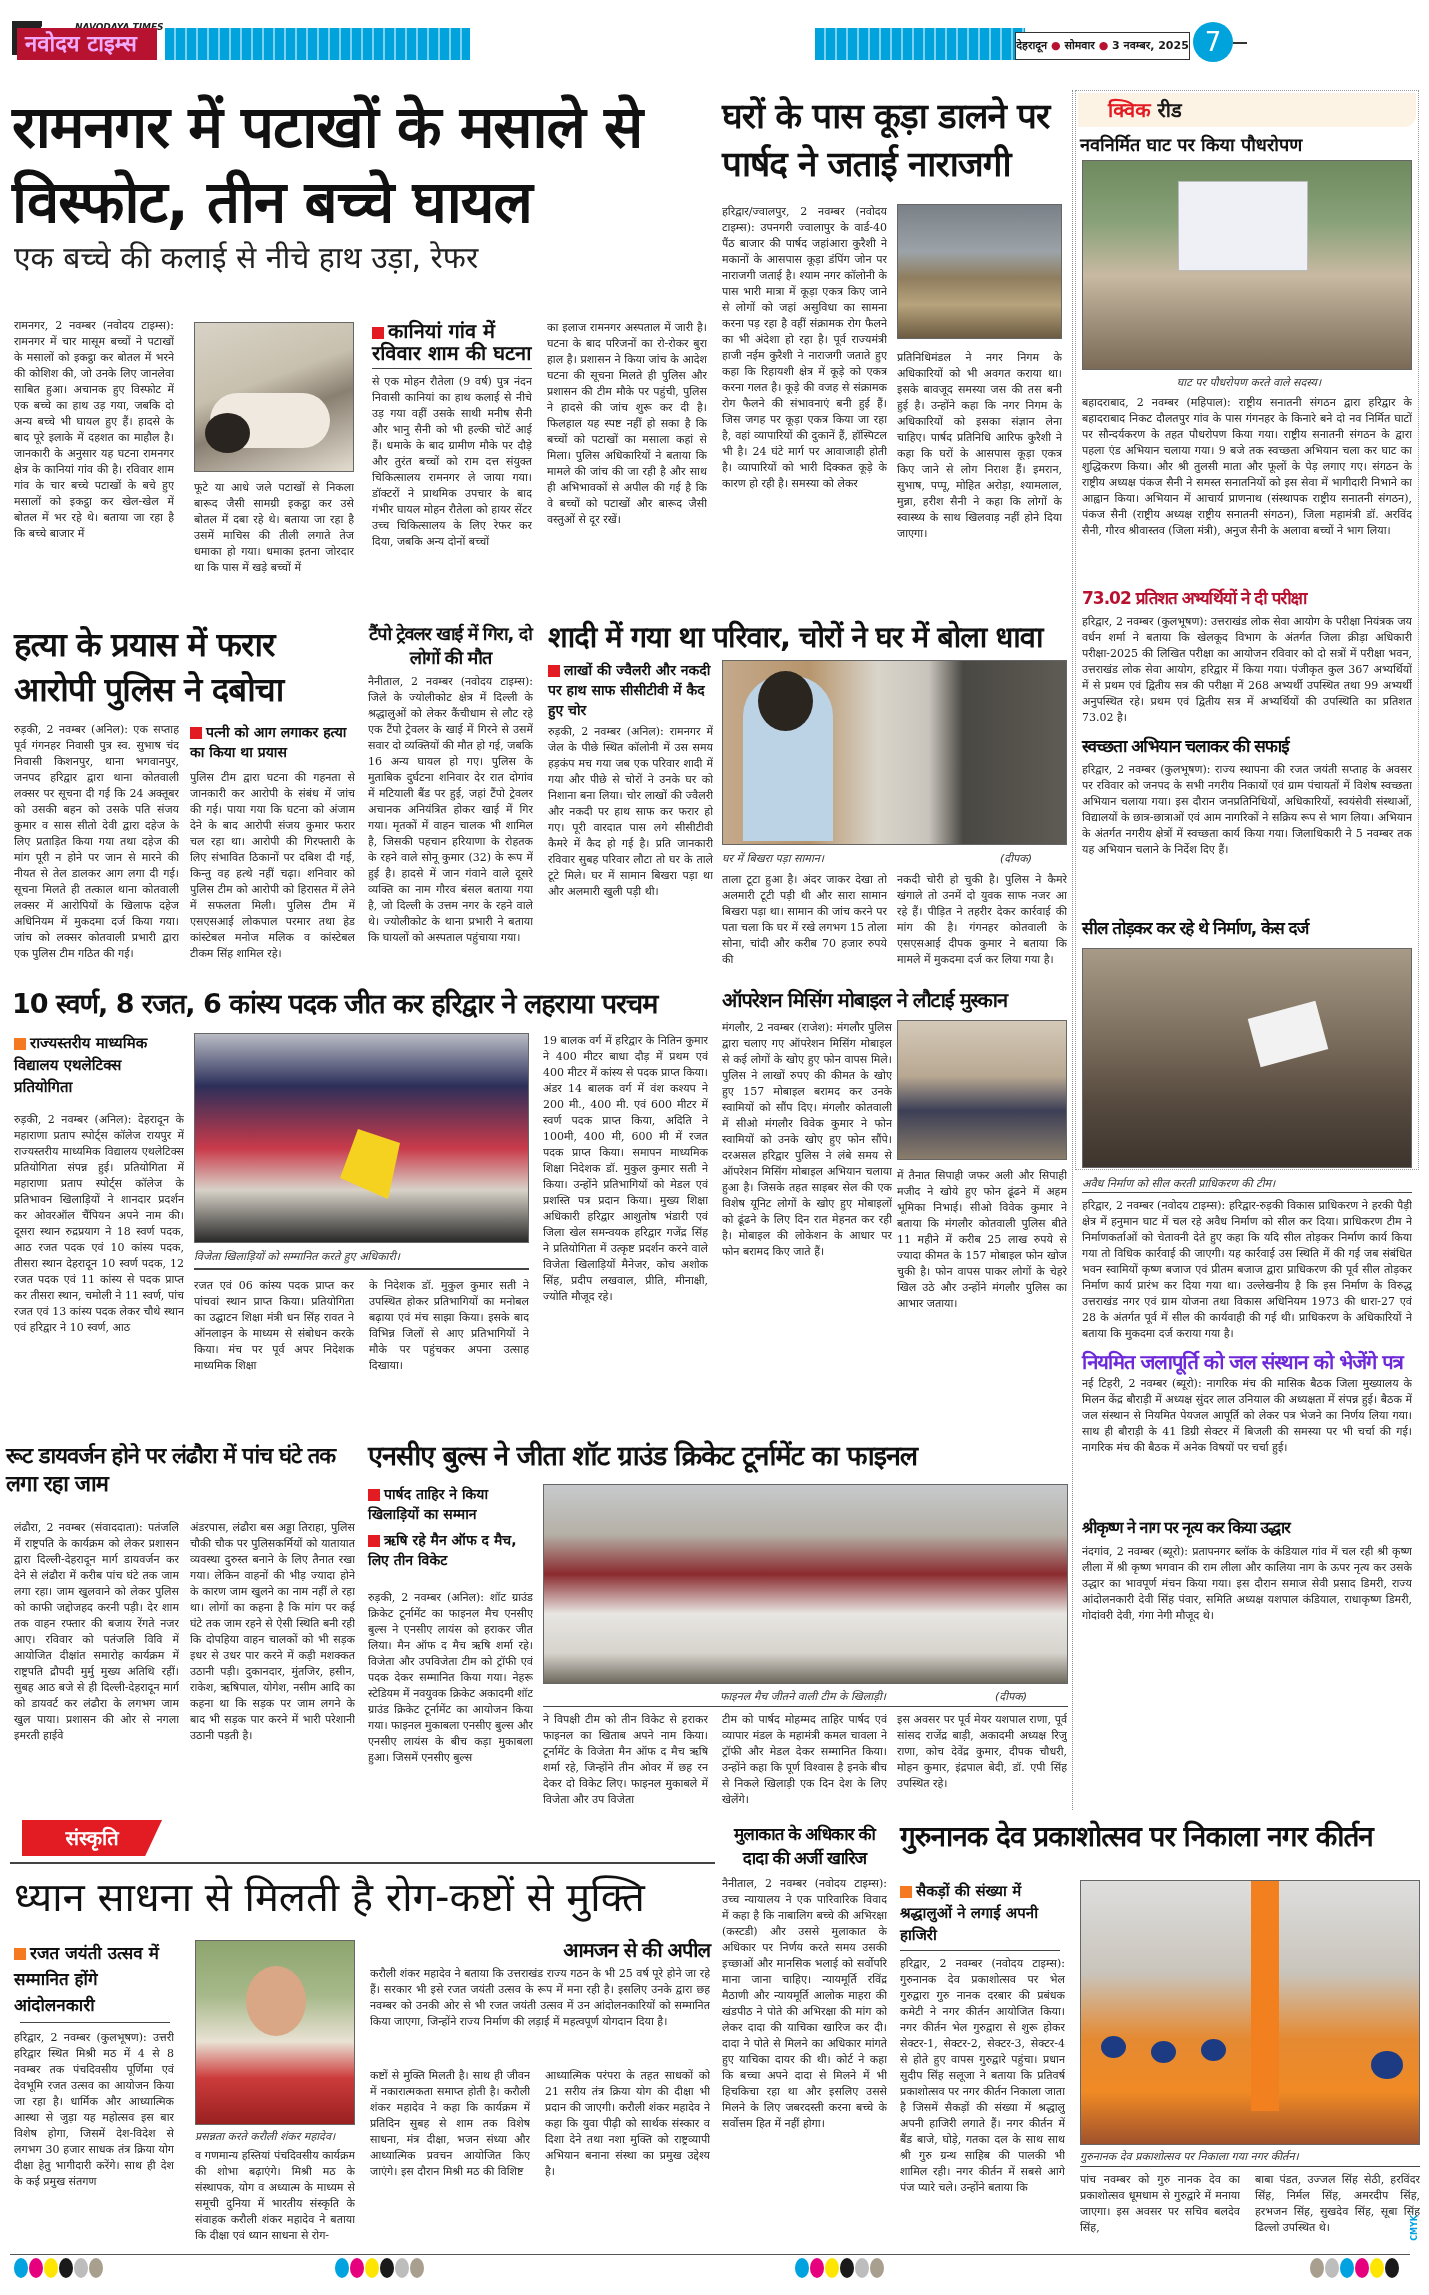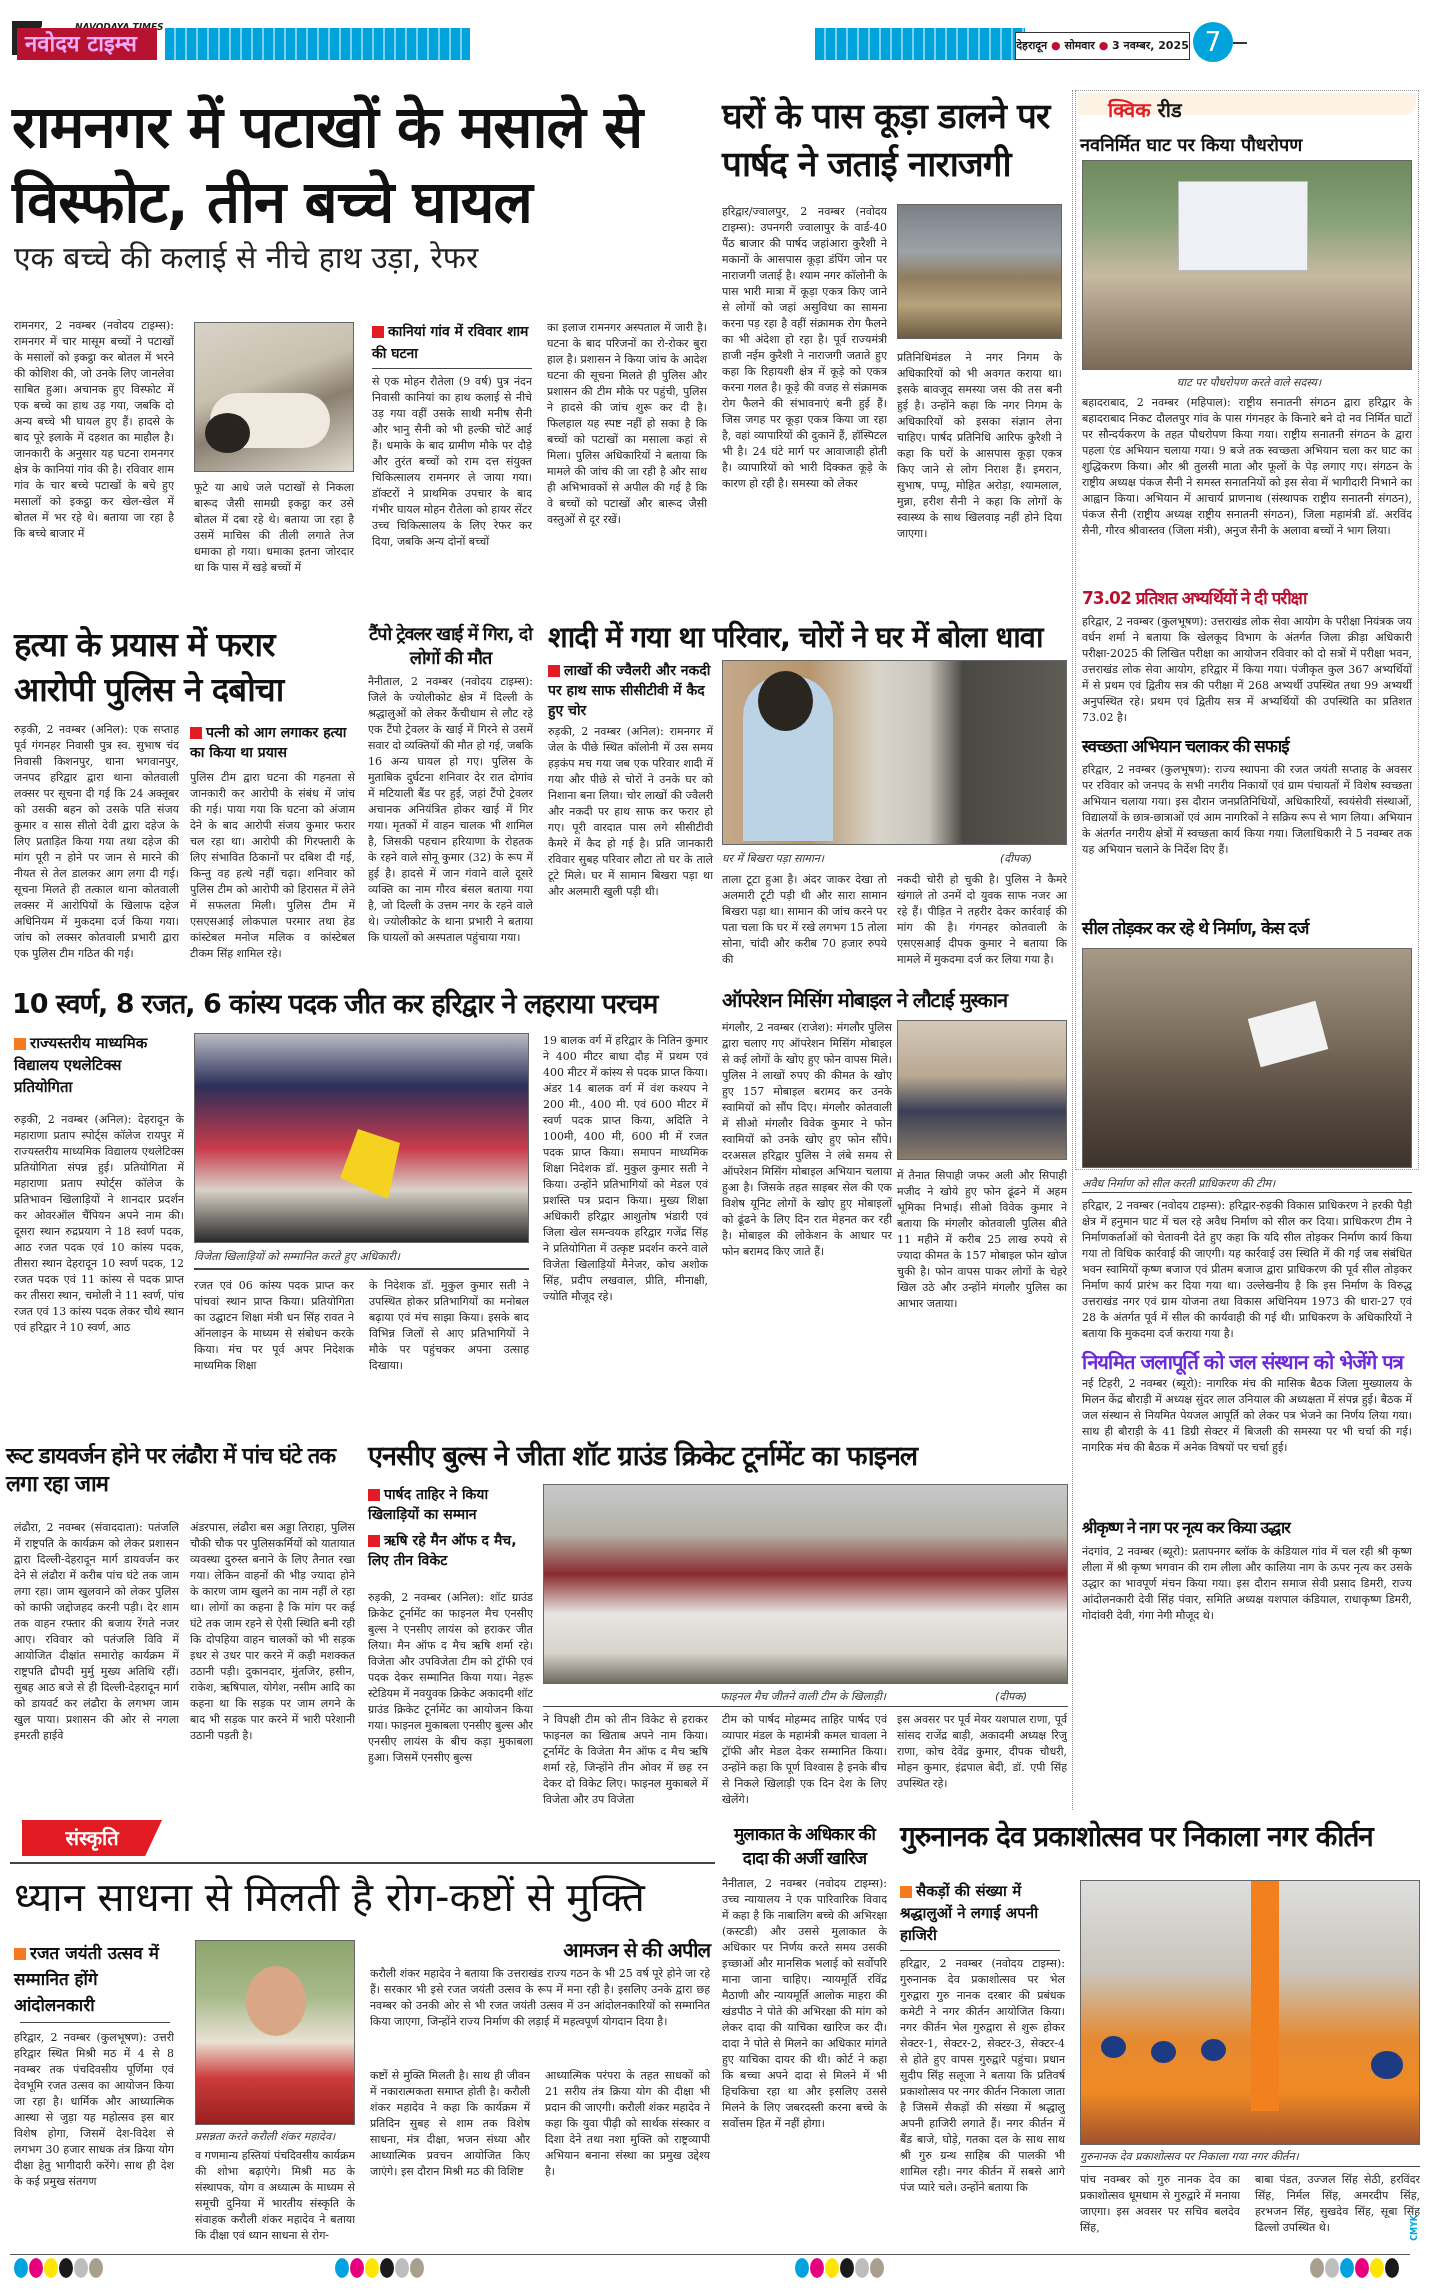--- a/index.html
+++ b/index.html
@@ -51,34 +51,34 @@
 <div class="abs hl" style="left:12px;top:90px;width:700px;font-size:58px;line-height:75px">रामनगर में पटाखों के मसाले से विस्फोट, तीन बच्चे घायल</div>
 <div class="abs" style="left:14px;top:236px;width:700px;font-size:30px;color:#222">एक बच्चे की कलाई से नीचे हाथ उड़ा, रेफर</div>
 
 <div class="col body" style="left:14px;top:318px;width:160px;height:290px;overflow:hidden">रामनगर, 2 नवम्बर (नवोदय टाइम्स): रामनगर में चार मासूम बच्चों ने पटाखों के मसालों को इकट्ठा कर बोतल में भरने की कोशिश की, जो उनके लिए जानलेवा साबित हुआ। अचानक हुए विस्फोट में एक बच्चे का हाथ उड़ गया, जबकि दो अन्य बच्चे भी घायल हुए हैं। हादसे के बाद पूरे इलाके में दहशत का माहौल है। जानकारी के अनुसार यह घटना रामनगर क्षेत्र के कानियां गांव की है। रविवार शाम गांव के चार बच्चे पटाखों के बचे हुए मसालों को इकट्ठा कर खेल-खेल में बोतल में भर रहे थे। बताया जा रहा है कि बच्चे बाजार में</div>
 <div class="photo" style="left:194px;top:322px;width:160px;height:150px;background:linear-gradient(160deg,#d8d3c7 0%,#c8c0ae 40%,#8a8072 60%,#e3ddd0 100%)">
   <div class="abs" style="left:15px;top:70px;width:120px;height:55px;border-radius:40px;background:#efe9df"></div>
   <div class="abs" style="left:10px;top:90px;width:45px;height:40px;border-radius:50%;background:#2a2420"></div>
 </div>
 <div class="col body" style="left:194px;top:480px;width:160px;height:128px;overflow:hidden">फूटे या आधे जले पटाखों से निकला बारूद जैसी सामग्री इकट्ठा कर उसे बोतल में दबा रहे थे। बताया जा रहा है उसमें माचिस की तीली लगाते तेज धमाका हो गया। धमाका इतना जोरदार था कि पास में खड़े बच्चों में</div>
 
-<div class="abs sub" style="left:372px;top:320px;width:160px;font-size:14px;line-height:22px">
+<div class="abs sub" style="left:372px;top:320px;width:160px;font-size:20px;line-height:22px">
   <span class="redsq"></span><span>कानियां गांव में रविवार शाम की घटना</span>
 </div>
 <div class="rule" style="left:372px;top:368px;width:160px;height:1px"></div>
 <div class="col body" style="left:372px;top:374px;width:160px;height:234px;overflow:hidden">से एक मोहन रौतेला (9 वर्ष) पुत्र नंदन निवासी कानियां का हाथ कलाई से नीचे उड़ गया वहीं उसके साथी मनीष सैनी और भानु सैनी को भी हल्की चोटें आई हैं। धमाके के बाद ग्रामीण मौके पर दौड़े और तुरंत बच्चों को राम दत्त संयुक्त चिकित्सालय रामनगर ले जाया गया। डॉक्टरों ने प्राथमिक उपचार के बाद गंभीर घायल मोहन रौतेला को हायर सेंटर उच्च चिकित्सालय के लिए रेफर कर दिया, जबकि अन्य दोनों बच्चों</div>
 <div class="col body" style="left:547px;top:320px;width:160px;height:288px;overflow:hidden">का इलाज रामनगर अस्पताल में जारी है। घटना के बाद परिजनों का रो-रोकर बुरा हाल है। प्रशासन ने किया जांच के आदेश घटना की सूचना मिलते ही पुलिस और प्रशासन की टीम मौके पर पहुंची, पुलिस ने हादसे की जांच शुरू कर दी है। फिलहाल यह स्पष्ट नहीं हो सका है कि बच्चों को पटाखों का मसाला कहां से मिला। पुलिस अधिकारियों ने बताया कि मामले की जांच की जा रही है और साथ ही अभिभावकों से अपील की गई है कि वे बच्चों को पटाखों और बारूद जैसी वस्तुओं से दूर रखें।</div>
 
 <div class="abs hl" style="left:722px;top:92px;width:340px;font-size:35px;line-height:48px">घरों के पास कूड़ा डालने पर पार्षद ने जताई नाराजगी</div>
 <div class="col body" style="left:722px;top:204px;width:165px;height:398px;overflow:hidden">हरिद्वार/ज्वालपुर, 2 नवम्बर (नवोदय टाइम्स): उपनगरी ज्वालापुर के वार्ड-40 पैंठ बाजार की पार्षद जहांआरा कुरैशी ने मकानों के आसपास कूड़ा डंपिंग जोन पर नाराजगी जताई है। श्याम नगर कॉलोनी के पास भारी मात्रा में कूड़ा एकत्र किए जाने से लोगों को जहां असुविधा का सामना करना पड़ रहा है वहीं संक्रामक रोग फैलने का भी अंदेशा हो रहा है। पूर्व राज्यमंत्री हाजी नईम कुरैशी ने नाराजगी जताते हुए कहा कि रिहायशी क्षेत्र में कूड़े को एकत्र करना गलत है। कूड़े की वजह से संक्रामक रोग फैलने की संभावनाएं बनी हुई हैं। जिस जगह पर कूड़ा एकत्र किया जा रहा है, वहां व्यापारियों की दुकानें हैं, हॉस्पिटल भी है। 24 घंटे मार्ग पर आवाजाही होती है। व्यापारियों को भारी दिक्कत कूड़े के कारण हो रही है। समस्या को लेकर</div>
 <div class="photo" style="left:897px;top:204px;width:165px;height:135px;background:linear-gradient(180deg,#7a8087 0%,#9ca3a8 35%,#8f7d5e 55%,#b7a37c 75%,#6b5b41 100%)"></div>
 <div class="col body" style="left:897px;top:350px;width:165px;height:252px;overflow:hidden">प्रतिनिधिमंडल ने नगर निगम के अधिकारियों को भी अवगत कराया था। इसके बावजूद समस्या जस की तस बनी हुई है। उन्होंने कहा कि नगर निगम के अधिकारियों को इसका संज्ञान लेना चाहिए। पार्षद प्रतिनिधि आरिफ कुरैशी ने कहा कि घरों के आसपास कूड़ा एकत्र किए जाने से लोग निराश हैं। इमरान, सुभाष, पप्पू, मोहित अरोड़ा, श्यामलाल, मुन्ना, हरीश सैनी ने कहा कि लोगों के स्वास्थ्य के साथ खिलवाड़ नहीं होने दिया जाएगा।</div>
 
 <div class="abs quick" style="left:1075px;top:90px;width:344px;height:1080px"></div>
-<div class="abs" style="left:1078px;top:93px;width:338px;height:22px;background:#fdf3e4;border-radius:0 0 12px 0;font-weight:bold;font-size:20px;line-height:34px;padding-left:30px">
+<div class="abs" style="left:1078px;top:93px;width:338px;height:34px;background:#fdf3e4;border-radius:0 0 12px 0;font-weight:bold;font-size:20px;line-height:34px;padding-left:30px">
   <span style="color:#e31b23">क्विक</span>
   <span>रीड</span>
 </div>
 <div class="abs sub" style="left:1080px;top:133px;width:335px;font-size:18px">नवनिर्मित घाट पर किया पौधरोपण</div>
 <div class="photo" style="left:1082px;top:160px;width:330px;height:210px;background:linear-gradient(180deg,#6e8a5e 0%,#8aa27a 30%,#c8b9a2 55%,#9b8c78 80%,#7a6a56 100%)">
   <div class="abs" style="left:95px;top:20px;width:130px;height:90px;background:#eef0f5;border:1px solid #bbb"></div>
 </div>
 <div class="abs cap" style="left:1084px;top:374px;width:330px;text-align:center">घाट पर पौधरोपण करते वाले सदस्य।</div>
 <div class="col body" style="left:1082px;top:395px;width:330px;height:190px;overflow:hidden">बहादराबाद, 2 नवम्बर (महिपाल): राष्ट्रीय सनातनी संगठन द्वारा हरिद्वार के बहादराबाद निकट दौलतपुर गांव के पास गंगनहर के किनारे बने दो नव निर्मित घाटों पर सौन्दर्यकरण के तहत पौधरोपण किया गया। राष्ट्रीय सनातनी संगठन के द्वारा पहला एंड अभियान चलाया गया। 9 बजे तक स्वच्छता अभियान चला कर घाट का शुद्धिकरण किया। और श्री तुलसी माता और फूलों के पेड़ लगाए गए। संगठन के राष्ट्रीय अध्यक्ष पंकज सैनी ने समस्त सनातनियों को इस सेवा में भागीदारी निभाने का आह्वान किया। अभियान में आचार्य प्राणनाथ (संस्थापक राष्ट्रीय सनातनी संगठन), पंकज सैनी (राष्ट्रीय अध्यक्ष राष्ट्रीय सनातनी संगठन), जिला महामंत्री डॉ. अरविंद सैनी, गौरव श्रीवास्तव (जिला मंत्री), अनुज सैनी के अलावा बच्चों ने भाग लिया।</div>
 <div class="abs hl" style="left:1082px;top:590px;width:335px;font-size:17px;color:#b81231">73.02 प्रतिशत अभ्यर्थियों ने दी परीक्षा</div>

